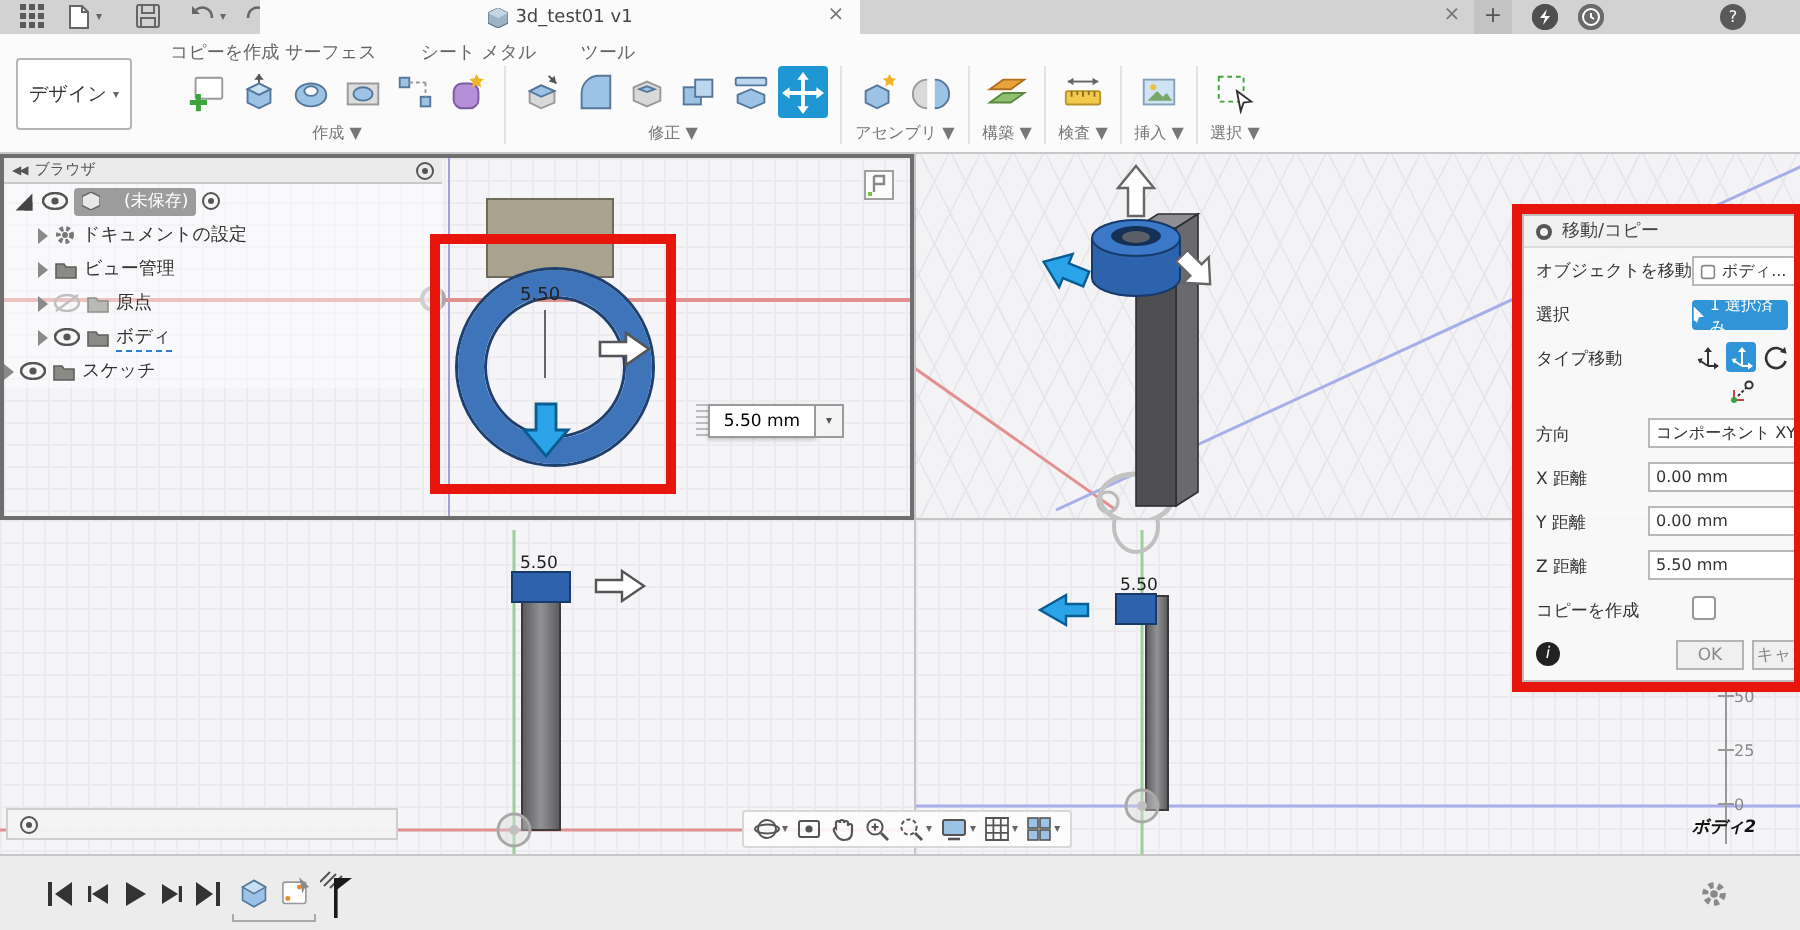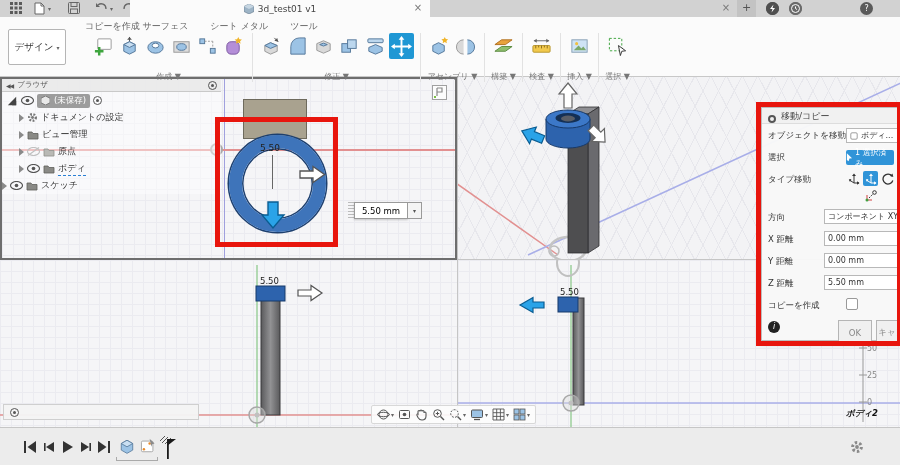--- a/index.html
+++ b/index.html
@@ -23,21 +23,21 @@
     display:flex; align-items:center; justify-content:center; gap:3px; }
   #ribbon-tabs { position:absolute; left:85px; top:3px; display:flex; gap:22px; font-size:9px; color:#666; }
   .rtab { padding-bottom:2px; }
   .rtab.active { color:#0696d7; border-bottom:2px solid #0696d7; }
   #tool-groups { position:absolute; left:85px; top:16px; display:flex; align-items:flex-start; }
   .tgroup { display:flex; flex-direction:column; align-items:center; padding:0 6px; border-right:1px solid #e2e2e2; }
   .tgroup:last-child { border-right:none; }
   .ti-row { display:flex; gap:1px; }
   .ti { width:25px; height:26px; display:flex; align-items:center; justify-content:center; border-radius:2px; }
   .ti.active { background:#1f97d4; }
-  .glabel { font-size:8px; color:#777; margin-top:12px; white-space:nowrap; }
+  .glabel { font-size:8px; color:#777; margin-top:2px; white-space:nowrap; }
   
   .grid-bg { background-color:#f5f5f7;
     background-image:
       linear-gradient(#ebebf0 1px,transparent 1px), linear-gradient(90deg,#ebebf0 1px,transparent 1px),
       linear-gradient(#dcdce4 1px,transparent 1px), linear-gradient(90deg,#dcdce4 1px,transparent 1px);
     background-size:11px 11px,11px 11px,55px 55px,55px 55px; }
   #vp-tl { position:absolute; left:0; top:77px; width:457px; height:183px; border:2px solid #6e6e6e; z-index:2; }
   #vp-tr { position:absolute; left:457px; top:77px; width:443px; height:183px; z-index:1;
     background-color:#f3f3f5;
     background-image:repeating-linear-gradient(63deg,#e7e7ec 0 1px,transparent 1px 14px),
@@ -47,45 +47,45 @@
   #vp-br { position:absolute; left:457px; top:260px; width:443px; height:167px; z-index:1; border-left:1px solid #c5c5c5; }
   
   #browser { position:absolute; left:2px; top:79px; width:219px; z-index:30; font-size:9px; color:#333; }
   #browser-header { height:13px; background:rgba(234,234,234,.95); border-bottom:1px solid #c9c9c9;
     display:flex; align-items:center; gap:4px; padding:0 4px; font-size:7.5px; color:#555; }
   .brow { height:17px; display:flex; align-items:center; gap:3px; background:rgba(255,255,255,.45); }
   .tri-c { width:0; height:0; border-top:4px solid transparent; border-bottom:4px solid transparent;
     border-left:5px solid #8a8a8a; }
   .tri-o { width:0; height:0; border-right:6px solid #444; border-bottom:6px solid #444;
     border-left:6px solid transparent; border-top:6px solid transparent; transform:scale(.7); }
-  .chip { background:#9c9c9c; color:#fff; border-radius:2px; padding:1px 4px; display:flex; align-items:center; gap:4px; font-size:8.5px; }
+  .chip { background:#9c9c9c; color:#fff; border-radius:2px; padding:1px 4px; display:flex; align-items:center; gap:12px; font-size:8.5px; }
   .radio { width:9px; height:9px; border:1px solid #555; border-radius:50%; position:relative; }
   .radio::after { content:""; position:absolute; left:2px; top:2px; width:3px; height:3px; border-radius:50%; background:#555; }
   .sel-underline { border-bottom:1px dashed #2a7fd4; }
   
   #dim-input-grp { position:absolute; left:346px; top:123px; display:flex; z-index:6; }
   #dim-grip { width:6px; height:17px; background:repeating-linear-gradient(#bbb 0 1px,transparent 1px 3px); }
   #dim-input { width:54px; height:17px; border:1px solid #9a9a9a; font-size:8.5px; text-align:center;
     font-family:inherit; background:#fff; box-shadow:0 1px 2px rgba(0,0,0,.2); }
   #dim-dd { width:14px; height:17px; border:1px solid #9a9a9a; border-left:none; background:#f4f4f4;
     font-size:6px; color:#555; display:flex; align-items:center; justify-content:center; }
   
   .red-rect { position:absolute; border:5px solid #e8150d; z-index:40; pointer-events:none; }
   
   #dialog { position:absolute; left:761px; top:107px; width:139px; height:234px; z-index:35;
     background:rgba(248,248,248,.97); border:1px solid #bdbdbd; box-shadow:0 2px 6px rgba(0,0,0,.25);
     font-size:8.5px; color:#333; overflow:visible; }
-  #dialog .hdr { height:16px; display:flex; align-items:flex-end; gap:5px; padding:0 6px;
+  #dialog .hdr { height:16px; display:flex; align-items:center; gap:5px; padding:0 6px;
     border-bottom:1px solid #ddd; background:#f1f1f1; font-size:9px; color:#444; }
   .dlabel { position:absolute; left:6px; font-size:8.5px; color:#333; white-space:nowrap; }
   .dval { position:absolute; height:15px; background:#fff; border:1px solid #b8b8b8; font-size:8px;
     color:#333; display:flex; align-items:center; padding:0 3px; gap:3px; white-space:nowrap; font-family:inherit; }
   .type-ico { position:absolute; width:15px; height:15px; display:flex; align-items:center; justify-content:center; border-radius:2px; }
   .type-ico.active { background:#3094d8; }
-  .dbtn { position:absolute; height:26px; border:1px solid #b5b5b5; background:#f0f0f0; color:#888;
+  .dbtn { position:absolute; height:15px; border:1px solid #b5b5b5; background:#f0f0f0; color:#888;
     font-size:8.5px; display:flex; align-items:center; justify-content:center; font-family:inherit; white-space:nowrap; }
   
   #navbar { position:absolute; left:371px; top:405px; height:19px; z-index:32; display:flex; align-items:center;
     gap:4px; padding:0 5px; background:rgba(252,252,252,.92); border:1px solid #d8d8d8; border-radius:2px; }
   #comment-bar { position:absolute; left:3px; top:404px; width:196px; height:16px; z-index:32;
     background:rgba(244,244,244,.96); border:1px solid #cfcfcf; display:flex; align-items:center;
     padding:0 6px; font-size:8.5px; color:#666; }
   #statusbar { position:absolute; left:0; top:427px; width:900px; height:38px; background:#ececec;
     border-top:1px solid #c6c6c6; z-index:50; }
   svg { display:block; }

